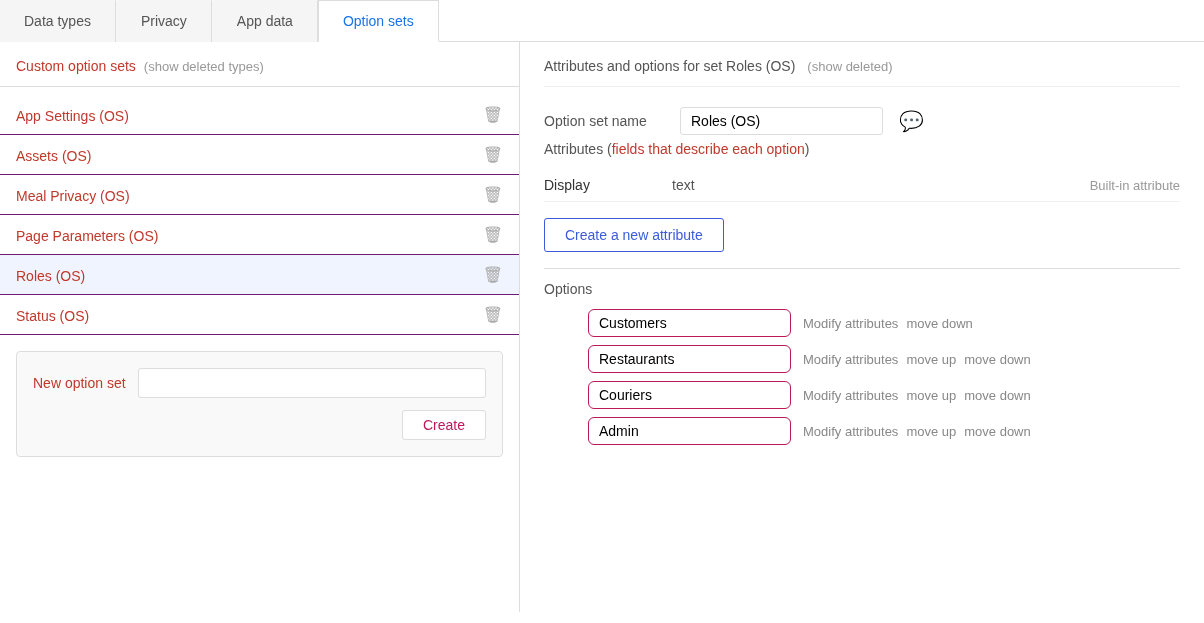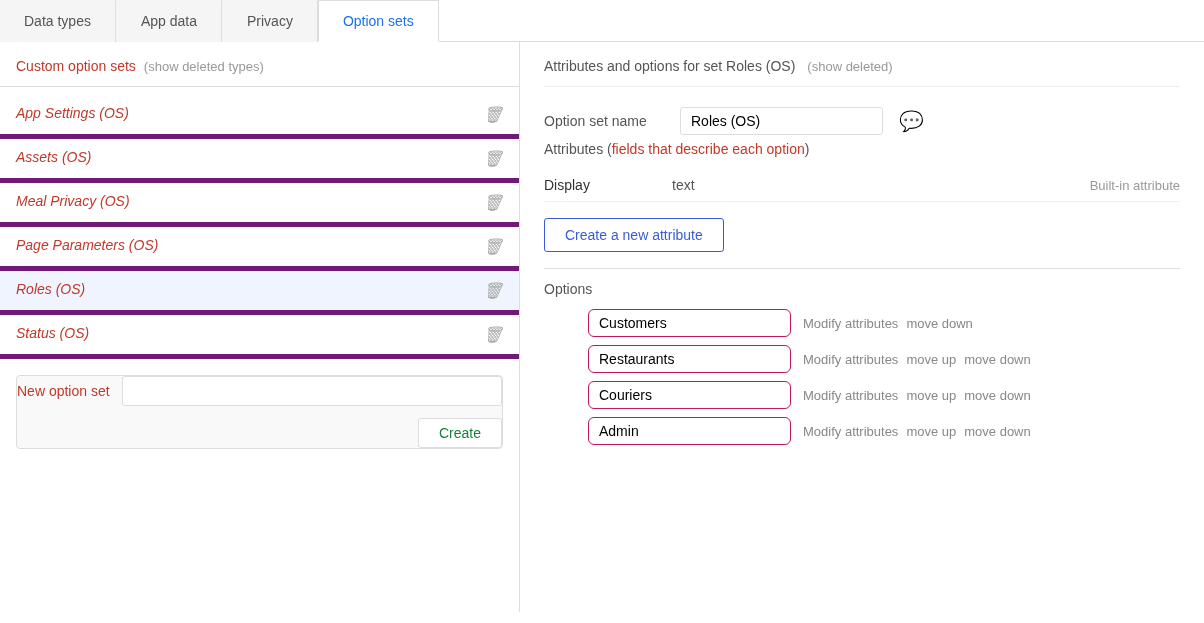--- a/index.html
+++ b/index.html
@@ -59,41 +59,41 @@
     .divider-h {
       border: none;
       border-top: 1px solid #ddd;
       margin: 0;
     }
     .option-set-list {
       margin-top: 8px;
     }
     .option-set-item {
       display: flex;
-      align-items: flex-start;
+      align-items: flex-end;
       justify-content: space-between;
       padding: 10px 16px;
       cursor: pointer;
-      border-bottom: 5px solid #701a75;
-      font-style: italic;
+      border-bottom: 1px solid #701a75;
     }
     .option-set-item.selected { background: #f0f4ff; }
     .option-set-item .name {
       color: #c0392b;
       font-size: 14px;
     }
     .option-set-item .trash-icon {
       color: #aaa;
       font-size: 16px;
       cursor: pointer;
     }
     .new-option-set-box {
       margin: 16px;
       border: 1px solid #ddd;
       border-radius: 4px;
+      padding: 16px;
       background: #f9f9f9;
     }
     .new-option-set-row {
       display: flex;
       align-items: center;
       gap: 12px;
       margin-bottom: 12px;
     }
     .new-option-set-label {
       color: #c0392b;
@@ -110,21 +110,21 @@
     }
     .create-btn-row {
       display: flex;
       justify-content: flex-end;
     }
     .create-btn {
       padding: 6px 20px;
       border: 1px solid #ddd;
       border-radius: 3px;
       background: #fff;
-      color: #15803d;
+      color: #be185d;
       cursor: pointer;
       font-size: 14px;
     }
 
     
     .right-panel {
       flex: 1;
       padding: 16px 24px;
       overflow-y: auto;
     }
@@ -245,22 +245,22 @@
     .option-action-link {
       cursor: pointer;
       color: #888;
     }
   </style>
 </head>
 <body>
 
 <div class="tab-bar">
 <div class="tab">Data types</div>
+    <div class="tab">Privacy</div>
     <div class="tab">App data</div>
-    <div class="tab">Privacy</div>
     <div class="tab active">Option sets</div>
   </div>
 
 <div class="main-layout">
 
   <div class="left-panel">
     <div class="left-panel-header">
       <span class="title">Custom option sets</span>
       <span class="subtitle">(show deleted types)</span>
     </div>

